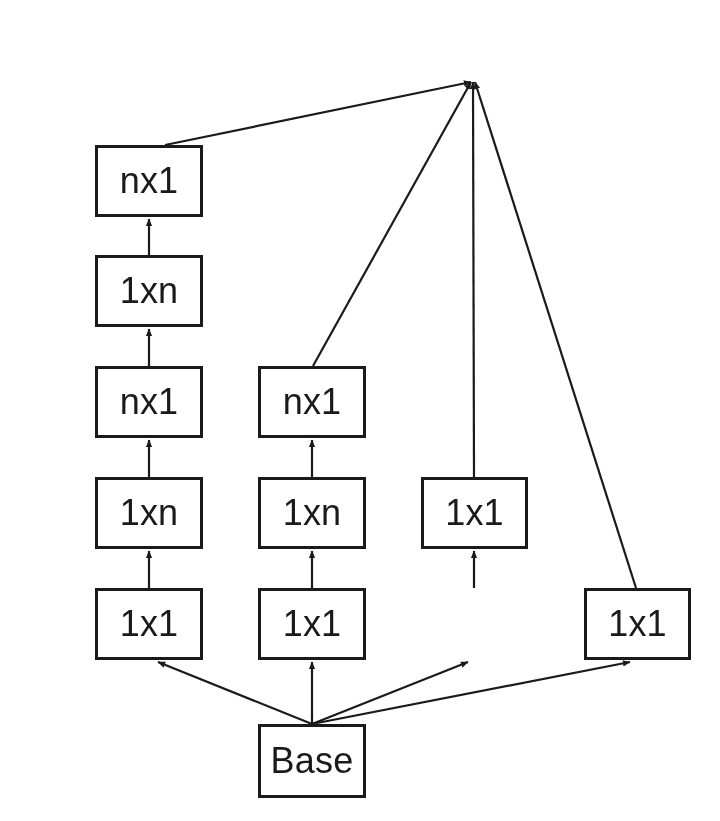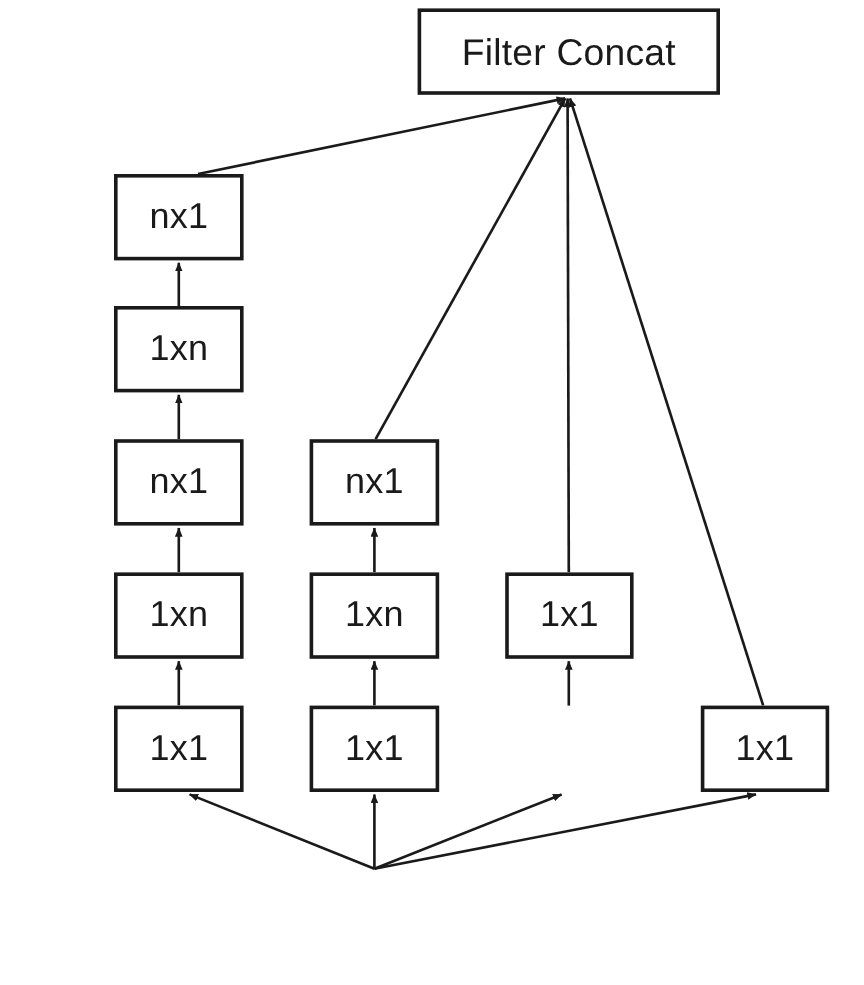--- a/index.html
+++ b/index.html
@@ -30,21 +30,21 @@
     background: #ffffff;
     border: 3px solid #1a1a1a;
     display: flex;
     align-items: center;
     justify-content: center;
     z-index: 2;
   }
   .node-label {
     color: #1a1a1a;
     font-family: "Liberation Sans", sans-serif;
-    font-size: 30px;
+    font-size: 36px;
     font-weight: 400;
     line-height: 1;
     letter-spacing: 0.2px;
     white-space: nowrap;
     user-select: none;
   }
   .node-wide .node-label {
     font-size: 31px;
   }
 </style>
@@ -71,23 +71,20 @@
         <line x1="474" y1="588" x2="474" y2="551" stroke="#1a1a1a" stroke-width="2.2" marker-end="url(#arrowhead)"></line>
         <line x1="474" y1="477" x2="473" y2="82" stroke="#1a1a1a" stroke-width="2.2" marker-end="url(#arrowhead)"></line>
         <line x1="636" y1="588" x2="475" y2="82" stroke="#1a1a1a" stroke-width="2.2" marker-end="url(#arrowhead)"></line>
         <line x1="312" y1="724" x2="158" y2="662" stroke="#1a1a1a" stroke-width="2.2" marker-end="url(#arrowhead)"></line>
         <line x1="312" y1="724" x2="312" y2="662" stroke="#1a1a1a" stroke-width="2.2" marker-end="url(#arrowhead)"></line>
         <line x1="312" y1="724" x2="468" y2="662" stroke="#1a1a1a" stroke-width="2.2" marker-end="url(#arrowhead)"></line>
         <line x1="312" y1="724" x2="630" y2="662" stroke="#1a1a1a" stroke-width="2.2" marker-end="url(#arrowhead)"></line>
       </g>
   </svg>
 
-  <div class="node node-wide" style="left: 348px; top: 7px; width: 252px; height: 72px; border-color: rgb(26, 26, 26);">
-    <span class="node-label">Filter Concat</span>
-  </div>
   <div class="node" style="left: 95px; top: 145px; width: 108px; height: 72px; border-color: rgb(26, 26, 26);">
     <span class="node-label">nx1</span>
   </div>
   <div class="node" style="left: 95px; top: 255px; width: 108px; height: 72px; border-color: rgb(26, 26, 26);">
     <span class="node-label">1xn</span>
   </div>
   <div class="node" style="left: 95px; top: 366px; width: 108px; height: 72px; border-color: rgb(26, 26, 26);">
     <span class="node-label">nx1</span>
   </div>
   <div class="node" style="left: 95px; top: 477px; width: 108px; height: 72px; border-color: rgb(26, 26, 26);">
@@ -104,14 +101,17 @@
   </div>
   <div class="node" style="left: 258px; top: 588px; width: 108px; height: 72px; border-color: rgb(26, 26, 26);">
     <span class="node-label">1x1</span>
   </div>
   <div class="node" style="left: 421px; top: 477px; width: 107px; height: 72px; border-color: rgb(26, 26, 26);">
     <span class="node-label">1x1</span>
   </div>
   <div class="node" style="left: 584px; top: 588px; width: 107px; height: 72px; border-color: rgb(26, 26, 26);">
     <span class="node-label">1x1</span>
   </div>
+  <div class="node" style="left: 258px; top: 724px; width: 108px; height: 74px; border-color: rgb(26, 26, 26);">
+    <span class="node-label">Base</span>
+  </div>
 
 </div>
 
 </body></html>

